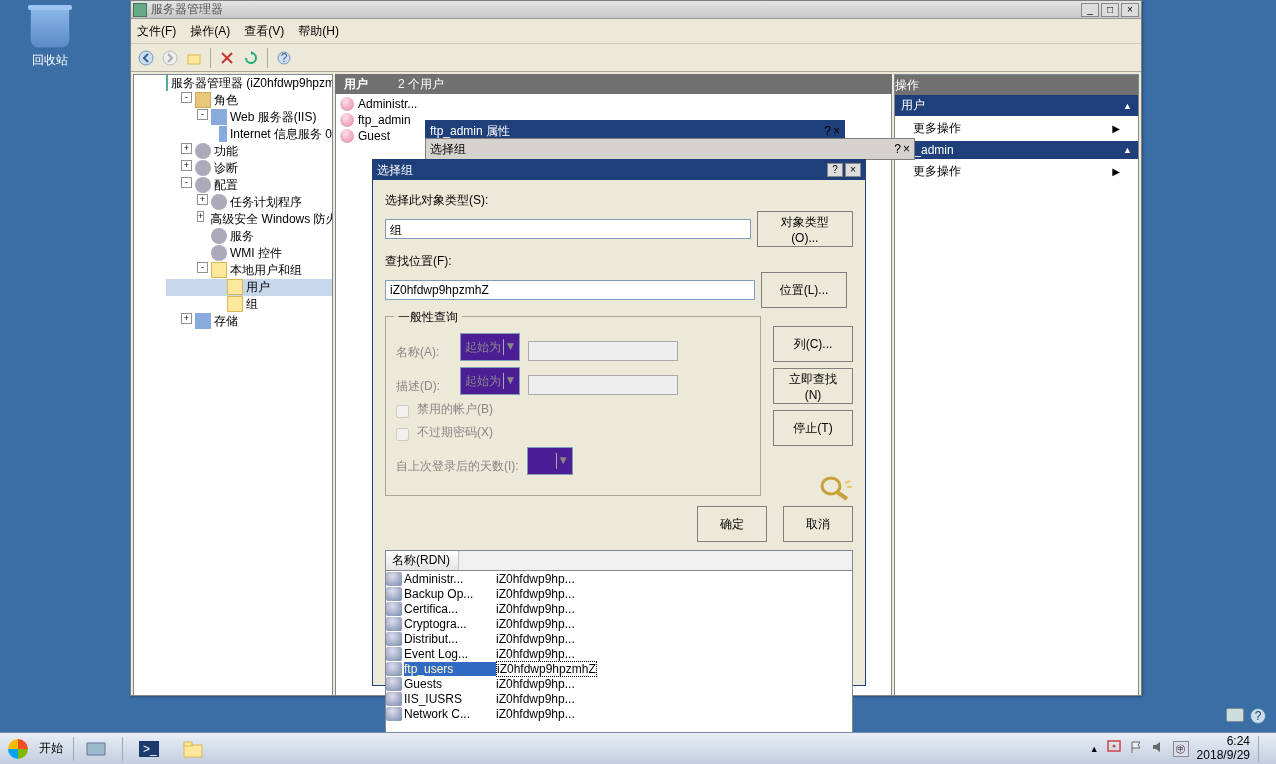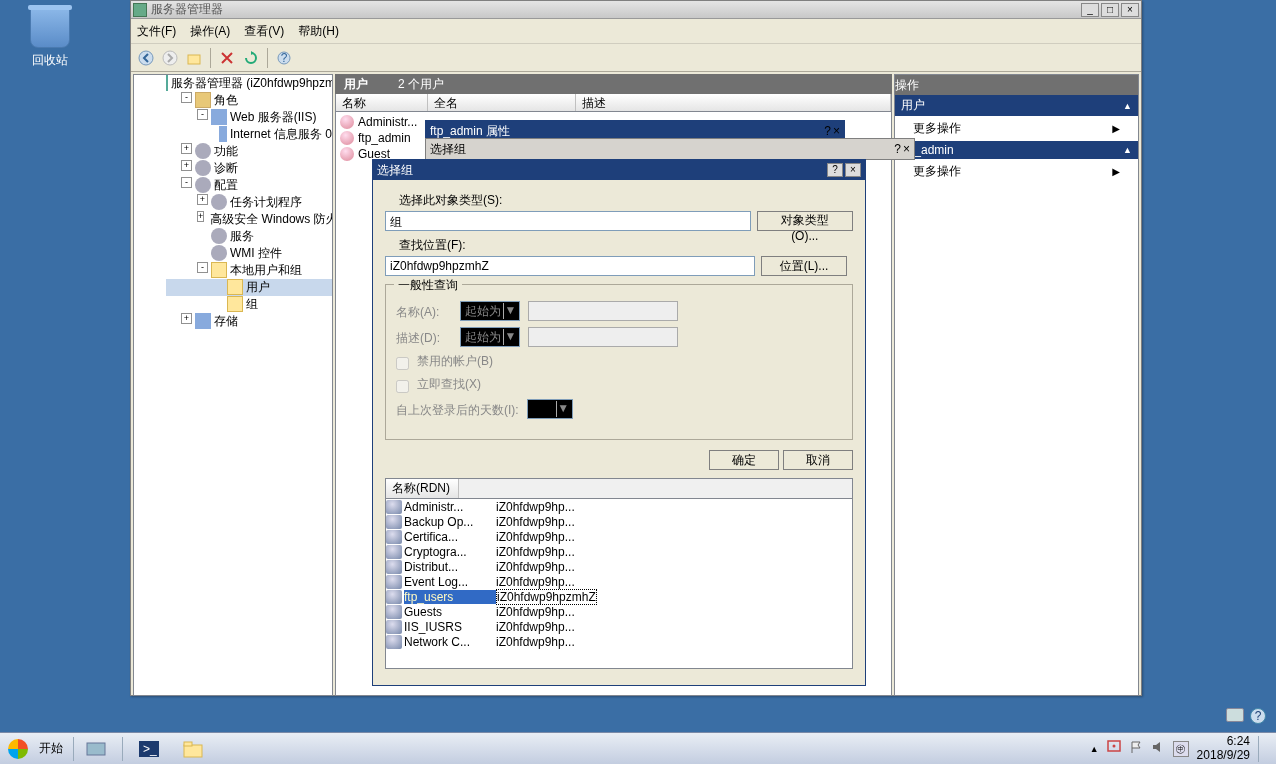--- a/index.html
+++ b/index.html
@@ -58,28 +58,28 @@
 
 .dlg1 .dtitle { height: 20px; background: linear-gradient(#1e3f7a, #1e3f7a); color: #fff; display: flex; align-items: center; padding: 0 4px; }
 .dlg1 { position: absolute; top: 46px; left: 90px; width: 420px; border: 1px solid #1e3f7a; background: #ece9d8; }
 .dlg2 { position: absolute; top: 64px; left: 90px; width: 490px; border: 1px solid #7f7f7f; background: #ece9d8; }
 .dlg2 .dtitle { height: 20px; background: linear-gradient(#d6d3ce, #d6d3ce); color: #000; display: flex; align-items: center; padding: 0 4px; justify-content: space-between;}
 .dlg3 { position: absolute; top: 85px; left: 37px; width: 494px; height: 527px; border: 1px solid #1e3f7a; background: #ece9d8; }
 .dlg3 .dtitle { height: 20px; background: #1e3f7a; color: #fff; display: flex; align-items: center; justify-content: space-between; padding: 0 4px; }
 .dlg3 .dclose { display: flex; gap: 2px; }
 .dlg3 .dclose span { width: 16px; height: 14px; background: #ddd; border: 1px solid #888; text-align: center; line-height: 12px; font-size: 10px; cursor: pointer; color: #000; }
 
-.field-label { margin: 4px 14px 2px; }
+.field-label { margin: 4px 0 2px; }
 .textfield { width: 370px; height: 20px; border: 1px solid #7f9db9; background: #fff; padding: 2px 4px; }
-.btn { height: 20px; border: 1px solid #7f7f7f; background: #ece9d8; padding: 0 10px; cursor: pointer; }
+.btn { height: 36px; border: 1px solid #7f7f7f; background: #ece9d8; padding: 0 10px; cursor: pointer; }
 
 .group { border: 1px solid #aca899; margin: 8px 0; padding: 10px 10px 14px; position: relative; }
 .group .glabel { position: absolute; top: -8px; left: 8px; background: #ece9d8; padding: 0 4px; }
 .form-row { display: flex; align-items: flex-end; gap: 8px; margin: 6px 0; color: #888; }
-.combo { width: 60px; height: 20px; border: 1px solid #7f9db9; background: #000000; display: flex; align-items: center; justify-content: space-between; padding: 0 2px 0 4px; color: #888; }
+.combo { width: 60px; height: 28px; border: 1px solid #7f9db9; background: #4c1d95; display: flex; align-items: center; justify-content: space-between; padding: 0 2px 0 4px; color: #888; }
 .combo .arr { width: 14px; height: 16px; border-left: 1px solid #aaa; text-align: center; }
 .dinput { width: 150px; height: 20px; border: 1px solid #aaa; background: #eee; }
 .chk { color: #888; }
 
 .results-hdr { display: flex; border: 1px solid #828790; background: #f0f0f0; }
 .results-hdr div { border-right: 1px solid #c0c0c0; padding: 1px 6px; background: linear-gradient(#fff,#e5e5e5); }
 .results { height: 170px; border: 1px solid #828790; border-top: none; background: #fff; overflow-y: auto; }
 .results .rrow { display: flex; align-items: center; height: 15px; }
 .results .rrow .ricon { width: 16px; height: 14px; background: radial-gradient(circle at 40% 30%, #dde, #78a); border-radius: 2px; margin-right: 2px; }
 .results .rrow .c1 { width: 92px; }
@@ -236,25 +236,20 @@
           <span class="exp">+</span>
           <span class="ticon svc"></span>
           <span>存储</span>
         </div>
     </div>
 
     <div class="middle">
       <div class="mid-header">
         <strong>用户</strong>
         <span>2 个用户</span>
-      </div>
-      <div class="cols-header">
-        <div style="width:92px">名称</div>
-        <div style="width:148px">全名</div>
-        <div style="flex:1">描述</div>
       </div>
       <div class="userlist">
         <div class="urow">
             <span class="uicon"></span>
             <span>Administr...</span>
           </div>
         <div class="urow">
             <span class="uicon"></span>
             <span>ftp_admin</span>
           </div>
@@ -322,33 +317,46 @@
                     <span class="arr">▼</span>
                   </div>
                 <div class="dinput"></div>
               </div>
               <div class="form-row chk">
                   <input type="checkbox" disabled="" style=""> 
                   <span>禁用的帐户(B)</span>
                 </div>
               <div class="form-row chk">
                   <input type="checkbox" disabled="" style=""> 
-                  <span>立即查找(X)</span>
+                  <span>不过期密码(X)</span>
                 </div>
               <div class="form-row">
                 <span>自上次登录后的天数(I):</span>
                 <div class="combo" style="width:46px">
                     <span></span>
                     <span class="arr">▼</span>
                   </div>
               </div>
             </div>
-          </div>
-
-          <div style="display:flex;justify-content:flex-end;gap:4px;margin:2px 0 8px">
+            <div style="width:80px;display:flex;flex-direction:column;gap:6px;padding-top:18px">
+              <button class="btn">列(C)...</button>
+              <button class="btn">立即查找(N)</button>
+              <button class="btn">停止(T)</button>
+              <div style="flex:1"></div>
+              <div style="text-align:right">
+                <svg width="36" height="26">
+                    <ellipse cx="14" cy="11" rx="9" ry="8" fill="none" stroke="#c9a23a" stroke-width="3"></ellipse>
+                    <path d="M20 17 L30 24" stroke="#c9a23a" stroke-width="4"></path>
+                    <path d="M28 8 L33 6 M30 12 L35 12" stroke="#e8c96a" stroke-width="2"></path>
+                  </svg>
+              </div>
+            </div>
+          </div>
+
+          <div style="display:flex;justify-content:flex-end;gap:16px;margin:2px 0 8px">
             <button class="btn" style="width:70px">确定</button>
             <button class="btn" style="width:70px">取消</button>
           </div>
 
           <div class="results-hdr">
             <div style="width:73px">名称(RDN)</div>
           </div>
           <div class="results" id="results">
               <div class="rrow">
                 <span class="ricon"></span>

